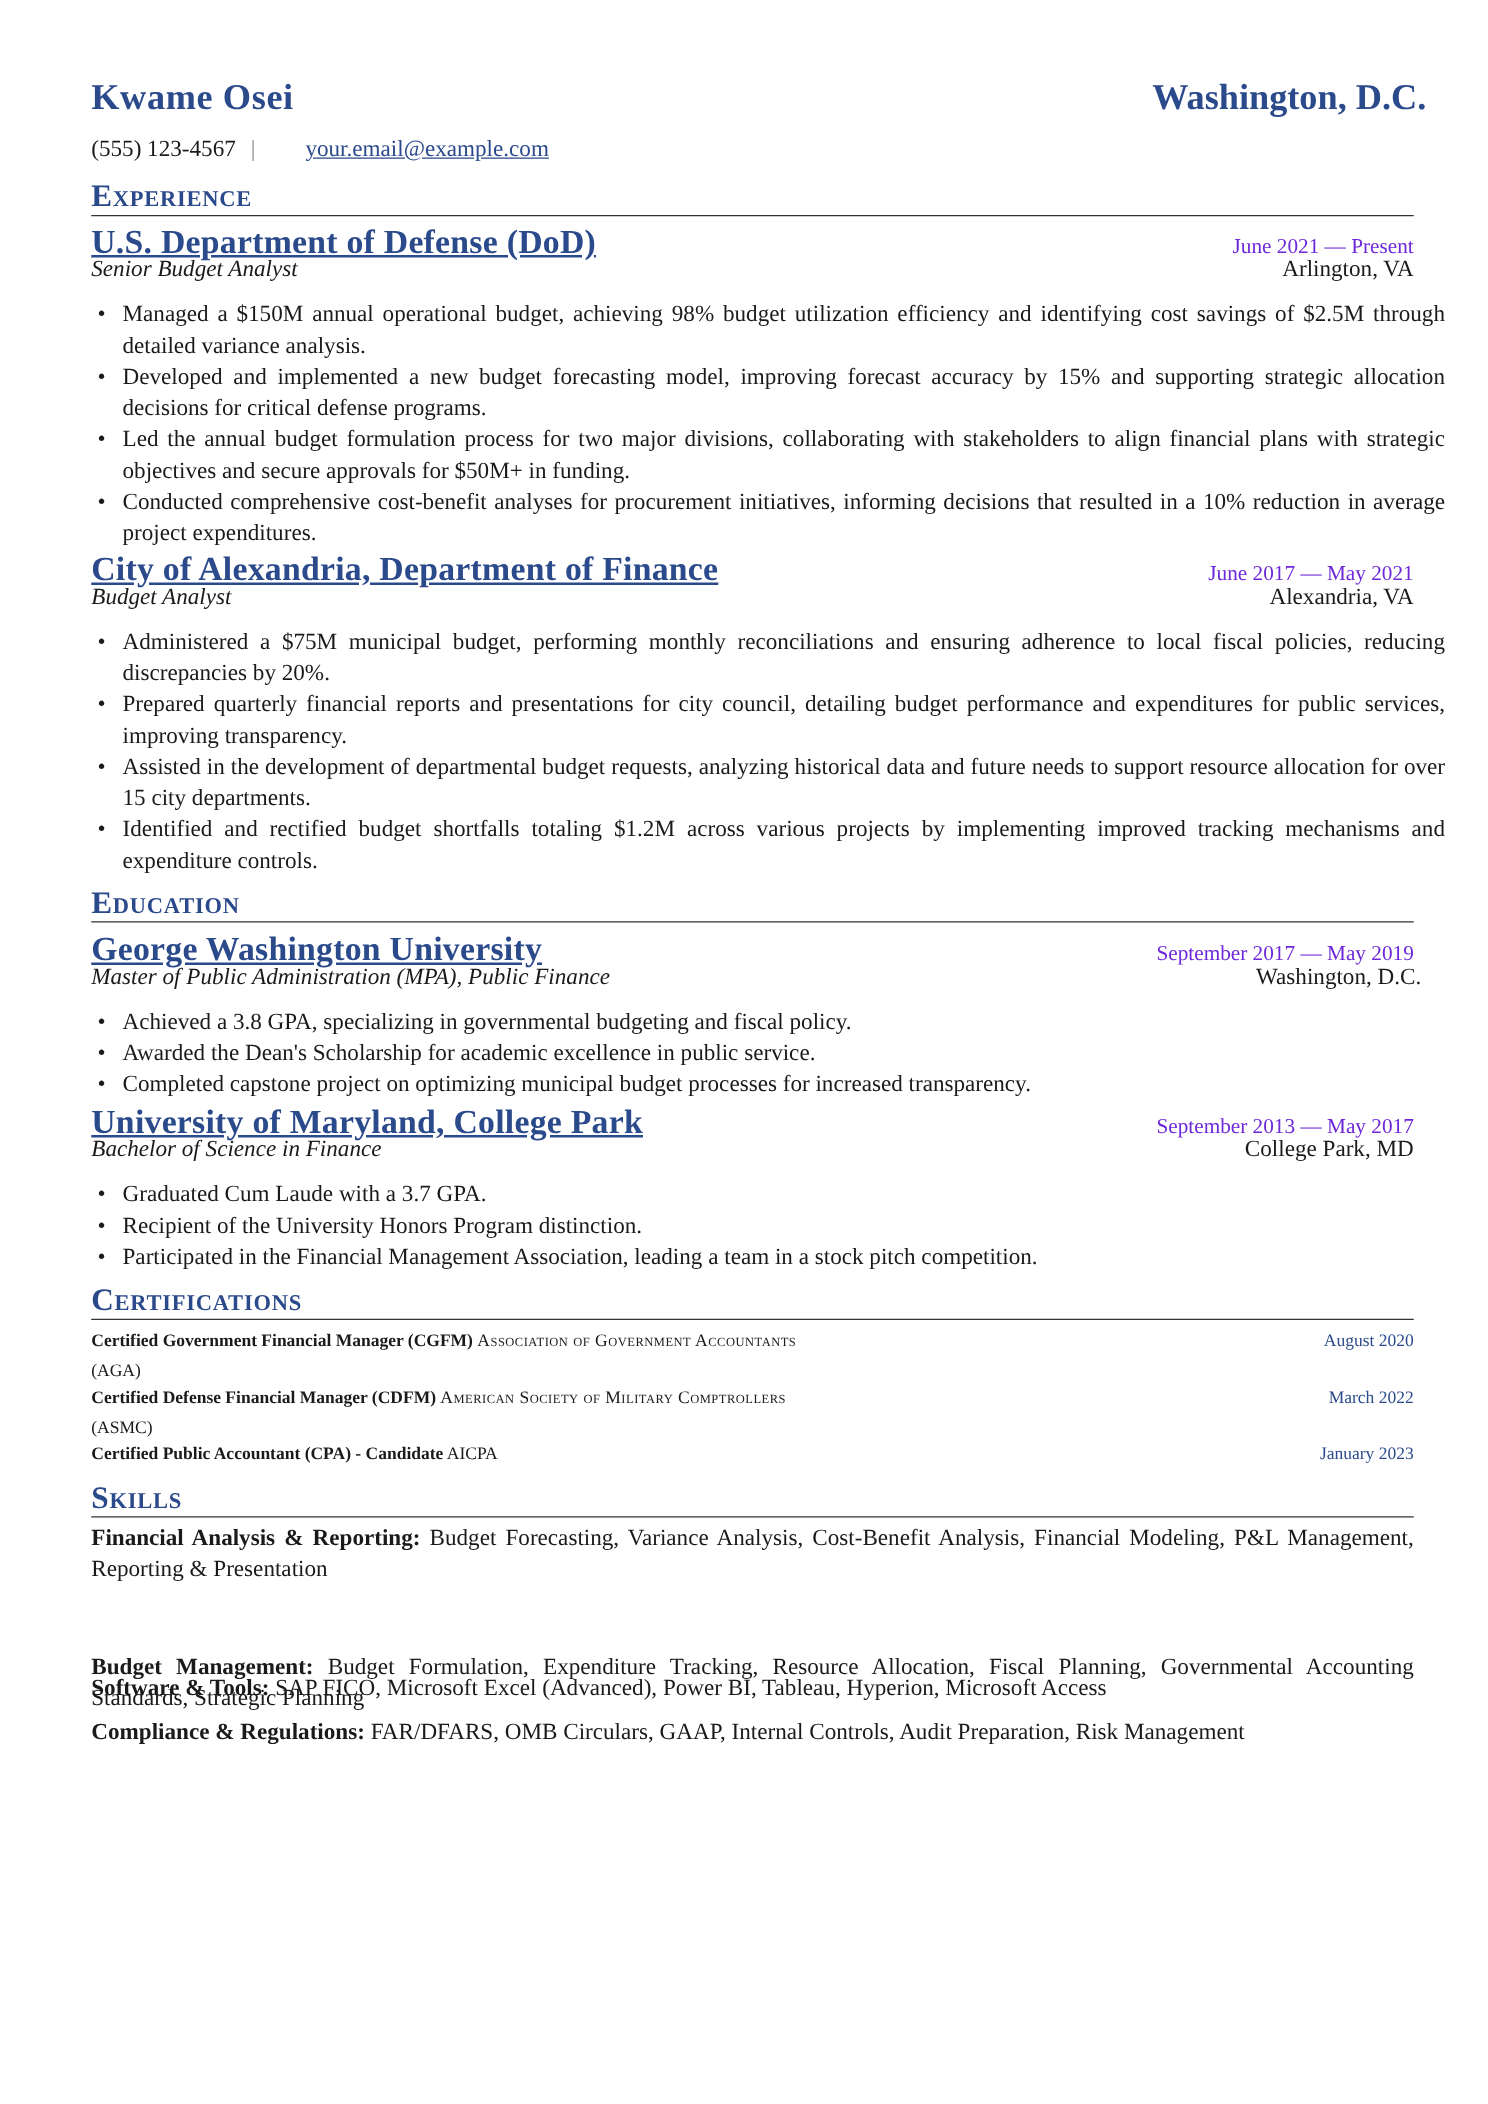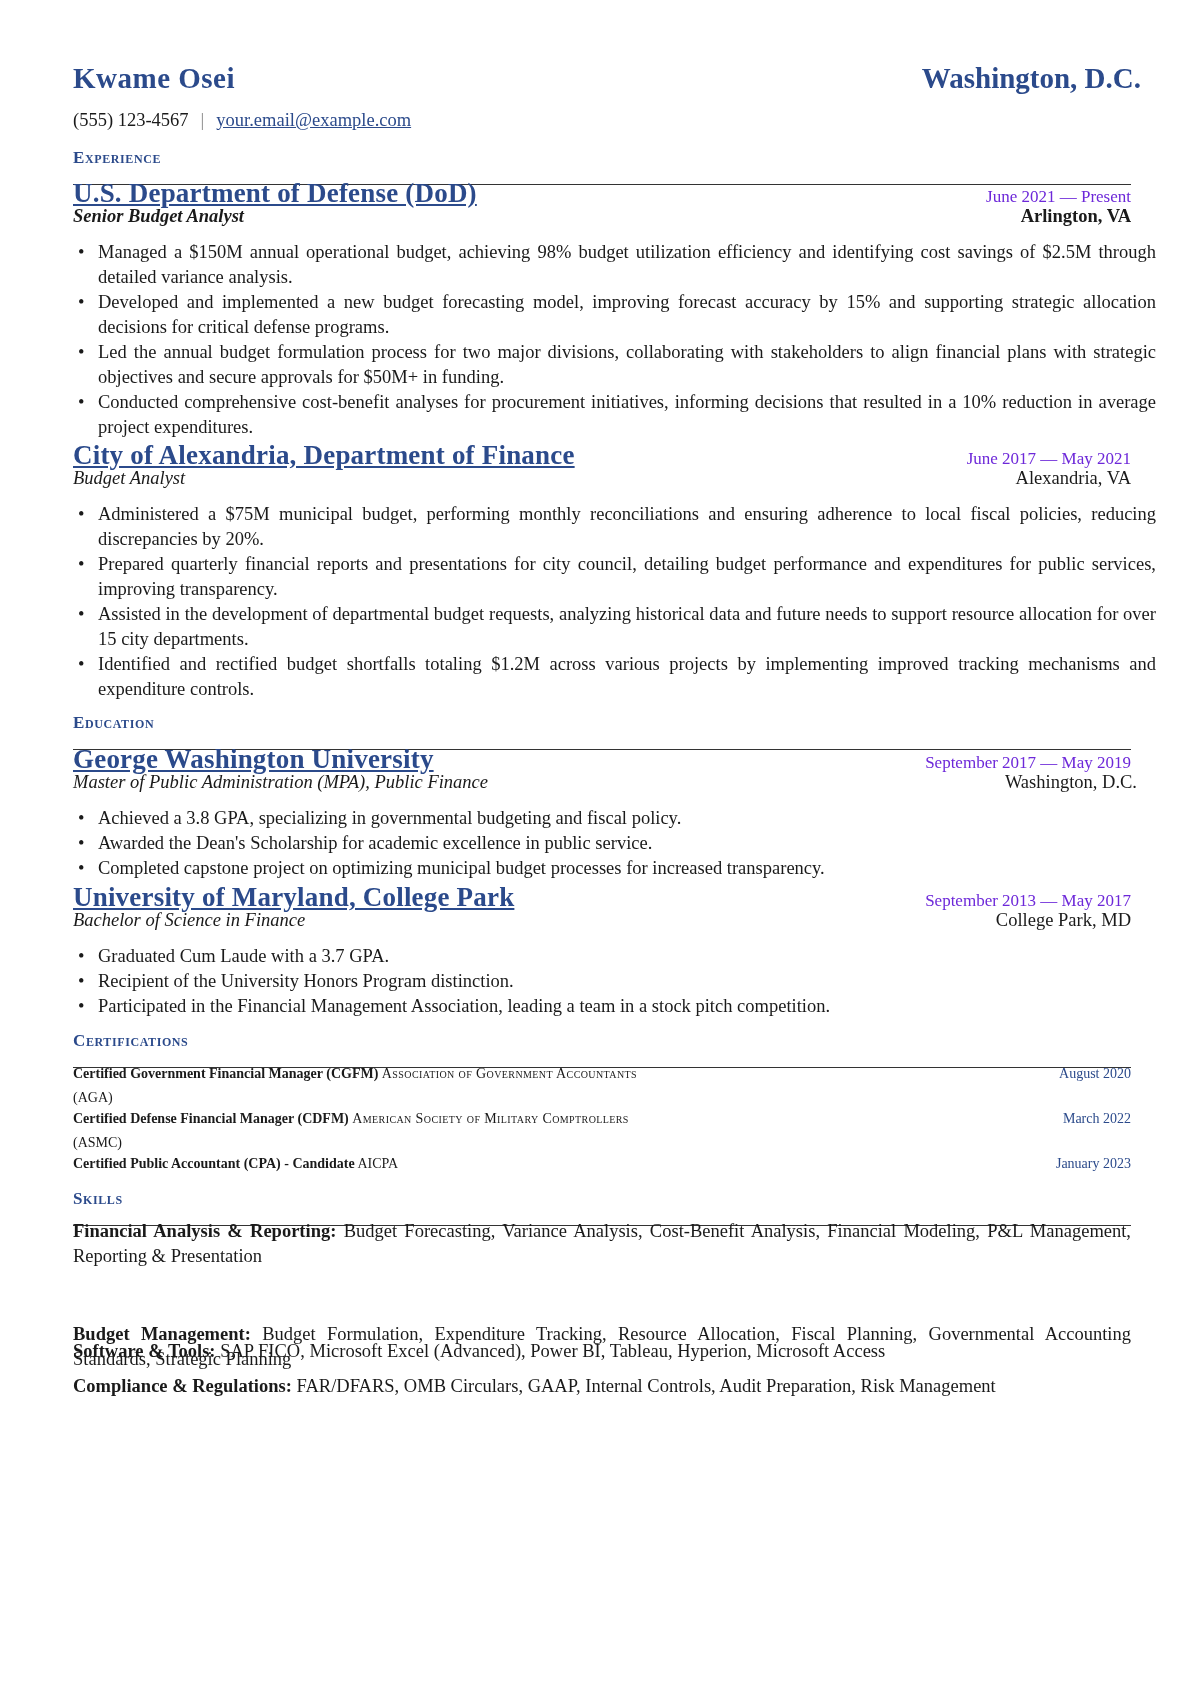--- a/index.html
+++ b/index.html
@@ -7,27 +7,27 @@
     width: 1190px; height: 1683px; position: relative; overflow: hidden;
     font-family: "Liberation Serif", "DejaVu Serif", serif;
     color: #1a1a1a; font-size: 19px;
   }
   .page { position: absolute; left: 73px; top: 0; width: 1058px; }
   .header-row { position: absolute; top: 62px; left: 0; width: 1058px; display: flex; justify-content: space-between; align-items: baseline; }
   .name { font-size: 29px; font-weight: bold; color: #2b4a8b; letter-spacing: 0.5px; }
   .city { font-size: 29px; font-weight: bold; color: #2b4a8b; margin-right: -10px; }
   .contact { position: absolute; top: 110px; left: 0; font-size: 18.5px; }
   .contact .sep { color: #888; margin: 0 12px; }
-  .contact a { color: #2b4a8b; text-decoration: underline; }
+  .contact a { color: #2b4a8b; text-decoration: underline; margin-left: 28px; }
 
   .section-title {
     position: absolute; left: 0; width: 1058px;
-    font-size: 17px; font-weight: bold; color: #2b4a8b;
+    font-size: 25px; font-weight: bold; color: #2b4a8b;
     font-variant: small-caps; letter-spacing: 0.6px;
-    border-bottom: 1.5px solid #333; line-height: 26px; padding-bottom: 13px;
+    border-bottom: 1.5px solid #333; line-height: 26px; padding-bottom: 1px;
   }
   .entry-head { position: absolute; left: 0; width: 1058px; display: flex; justify-content: space-between; align-items: baseline; }
   .org { font-size: 27px; color: #2b4a8b; text-decoration: underline; font-weight: bold; letter-spacing: 0.2px; }
   .date { font-size: 17px; color: #6d28d9; }
   .entry-sub { position: absolute; left: 0; width: 1058px; display: flex; justify-content: space-between; align-items: baseline; font-size: 18.5px; }
   .role { font-style: italic; }
   ul.bullets { position: absolute; left: 0; width: 1058px; margin: 0; padding: 0 0 0 25px; list-style: none; }
   ul.bullets li { position: relative; font-size: 18.5px; line-height: 25px; text-align: justify; }
   ul.bullets li::before { content: "\2022"; position: absolute; left: -20px; top: 0; }
 
@@ -52,21 +52,21 @@
   <div class="contact">
     <span>(555) 123-4567</span><span class="sep">|</span><a>your.email@example.com</a>
   </div>
 
   <div class="section-title" style="top:145px;">Experience</div>
 
   <div class="entry-head" style="top:178px;">
     <span class="org">U.S. Department of Defense (DoD)</span>
     <span class="date">June 2021 — Present</span>
   </div>
-  <div class="entry-sub" style="top:206px;font-weight:bold;">
+  <div class="entry-sub" style="top:206px;">
     <span class="role">Senior Budget Analyst</span>
     <span>Arlington, VA</span>
   </div>
   <ul class="bullets" style="top:240px;">
     <li>Managed a $150M annual operational budget, achieving 98% budget utilization efficiency and identifying cost savings of $2.5M through detailed variance analysis.</li>
     <li>Developed and implemented a new budget forecasting model, improving forecast accuracy by 15% and supporting strategic allocation decisions for critical defense programs.</li>
     <li>Led the annual budget formulation process for two major divisions, collaborating with stakeholders to align financial plans with strategic objectives and secure approvals for $50M+ in funding.</li>
     <li>Conducted comprehensive cost-benefit analyses for procurement initiatives, informing decisions that resulted in a 10% reduction in average project expenditures.</li>
   </ul>
 

